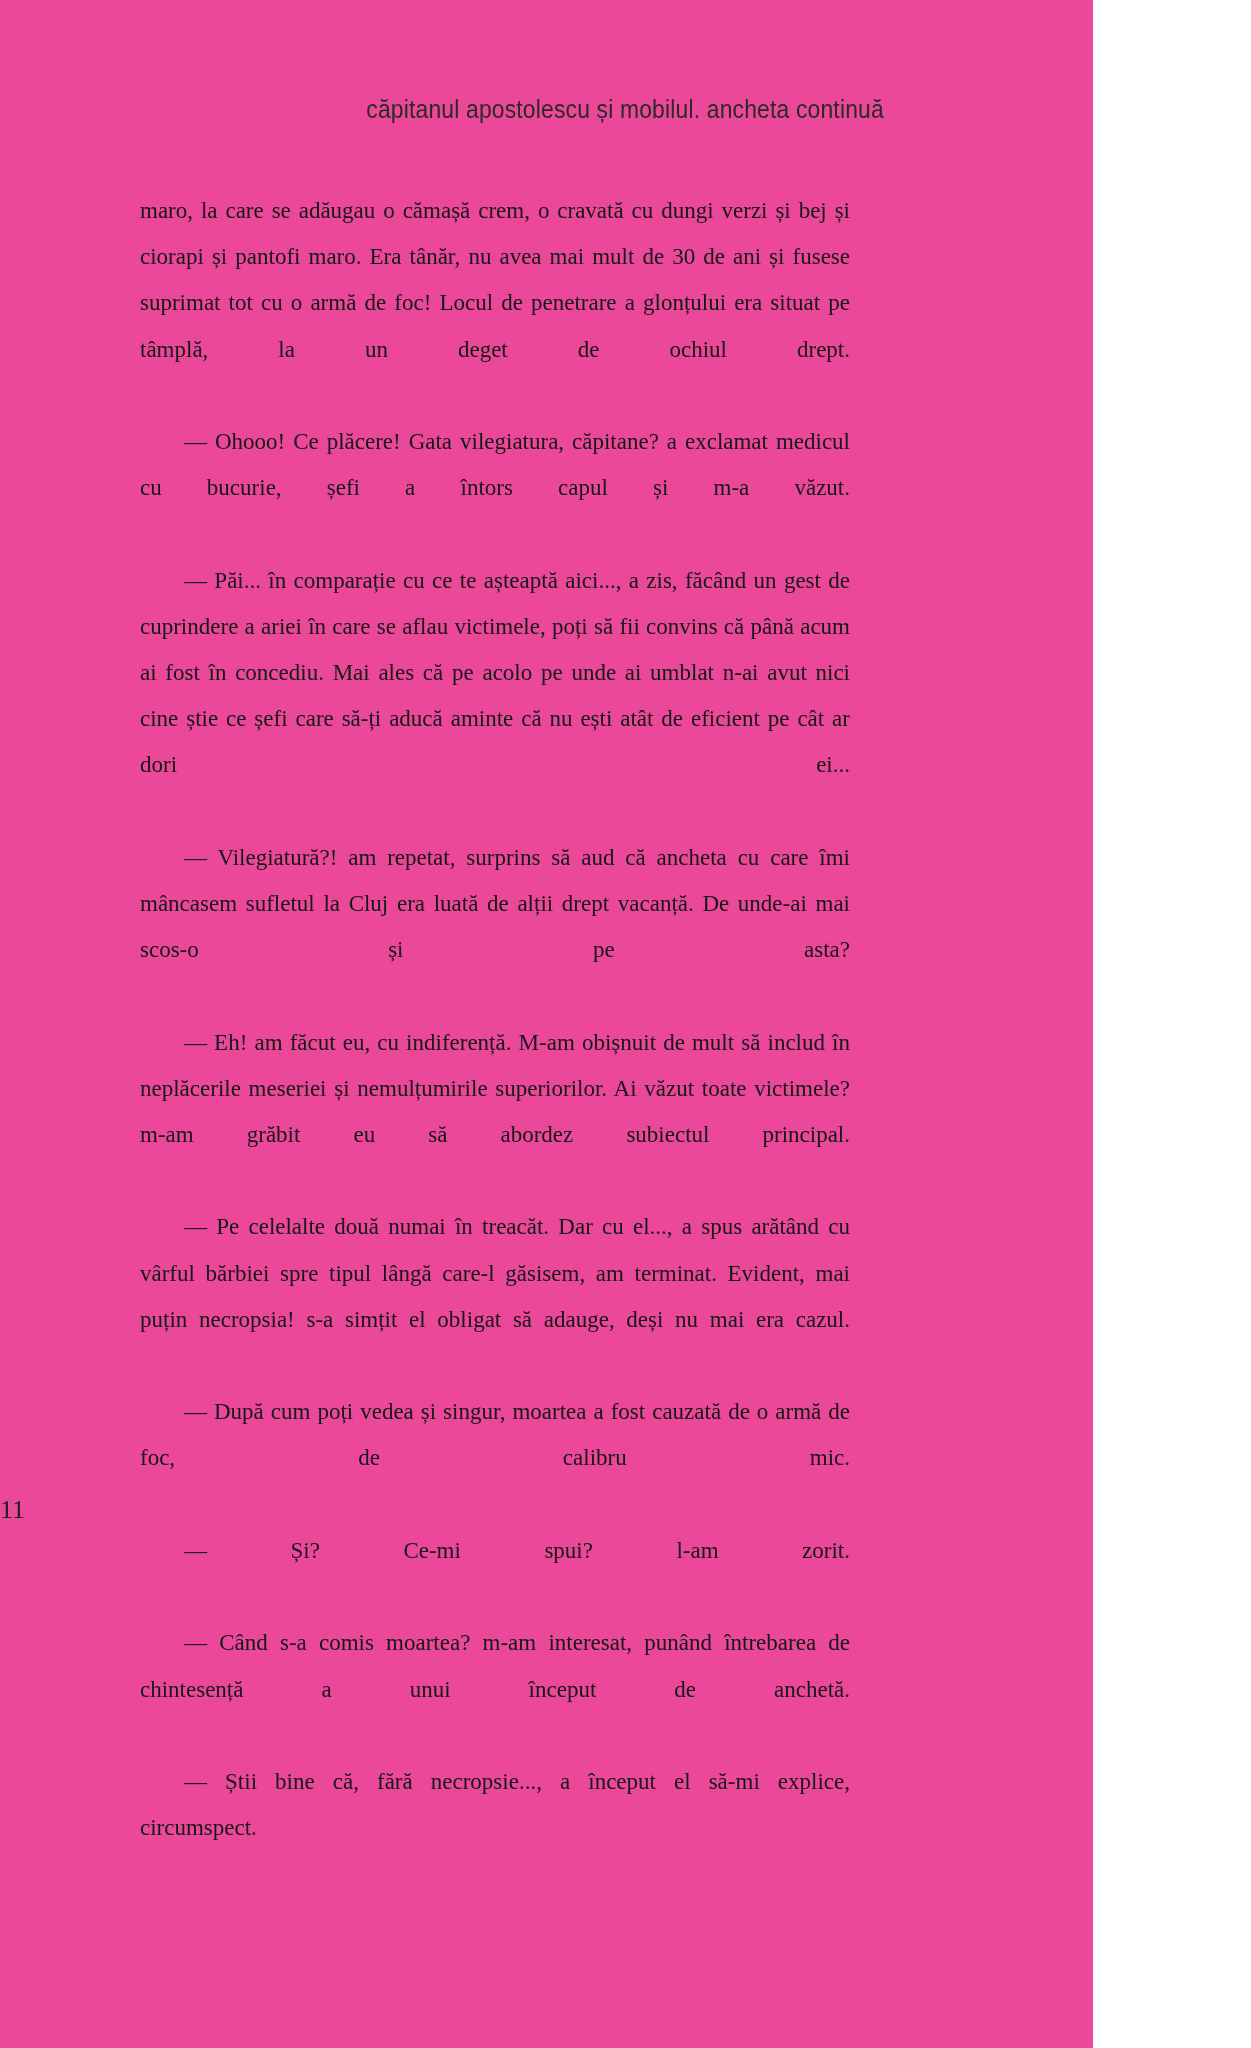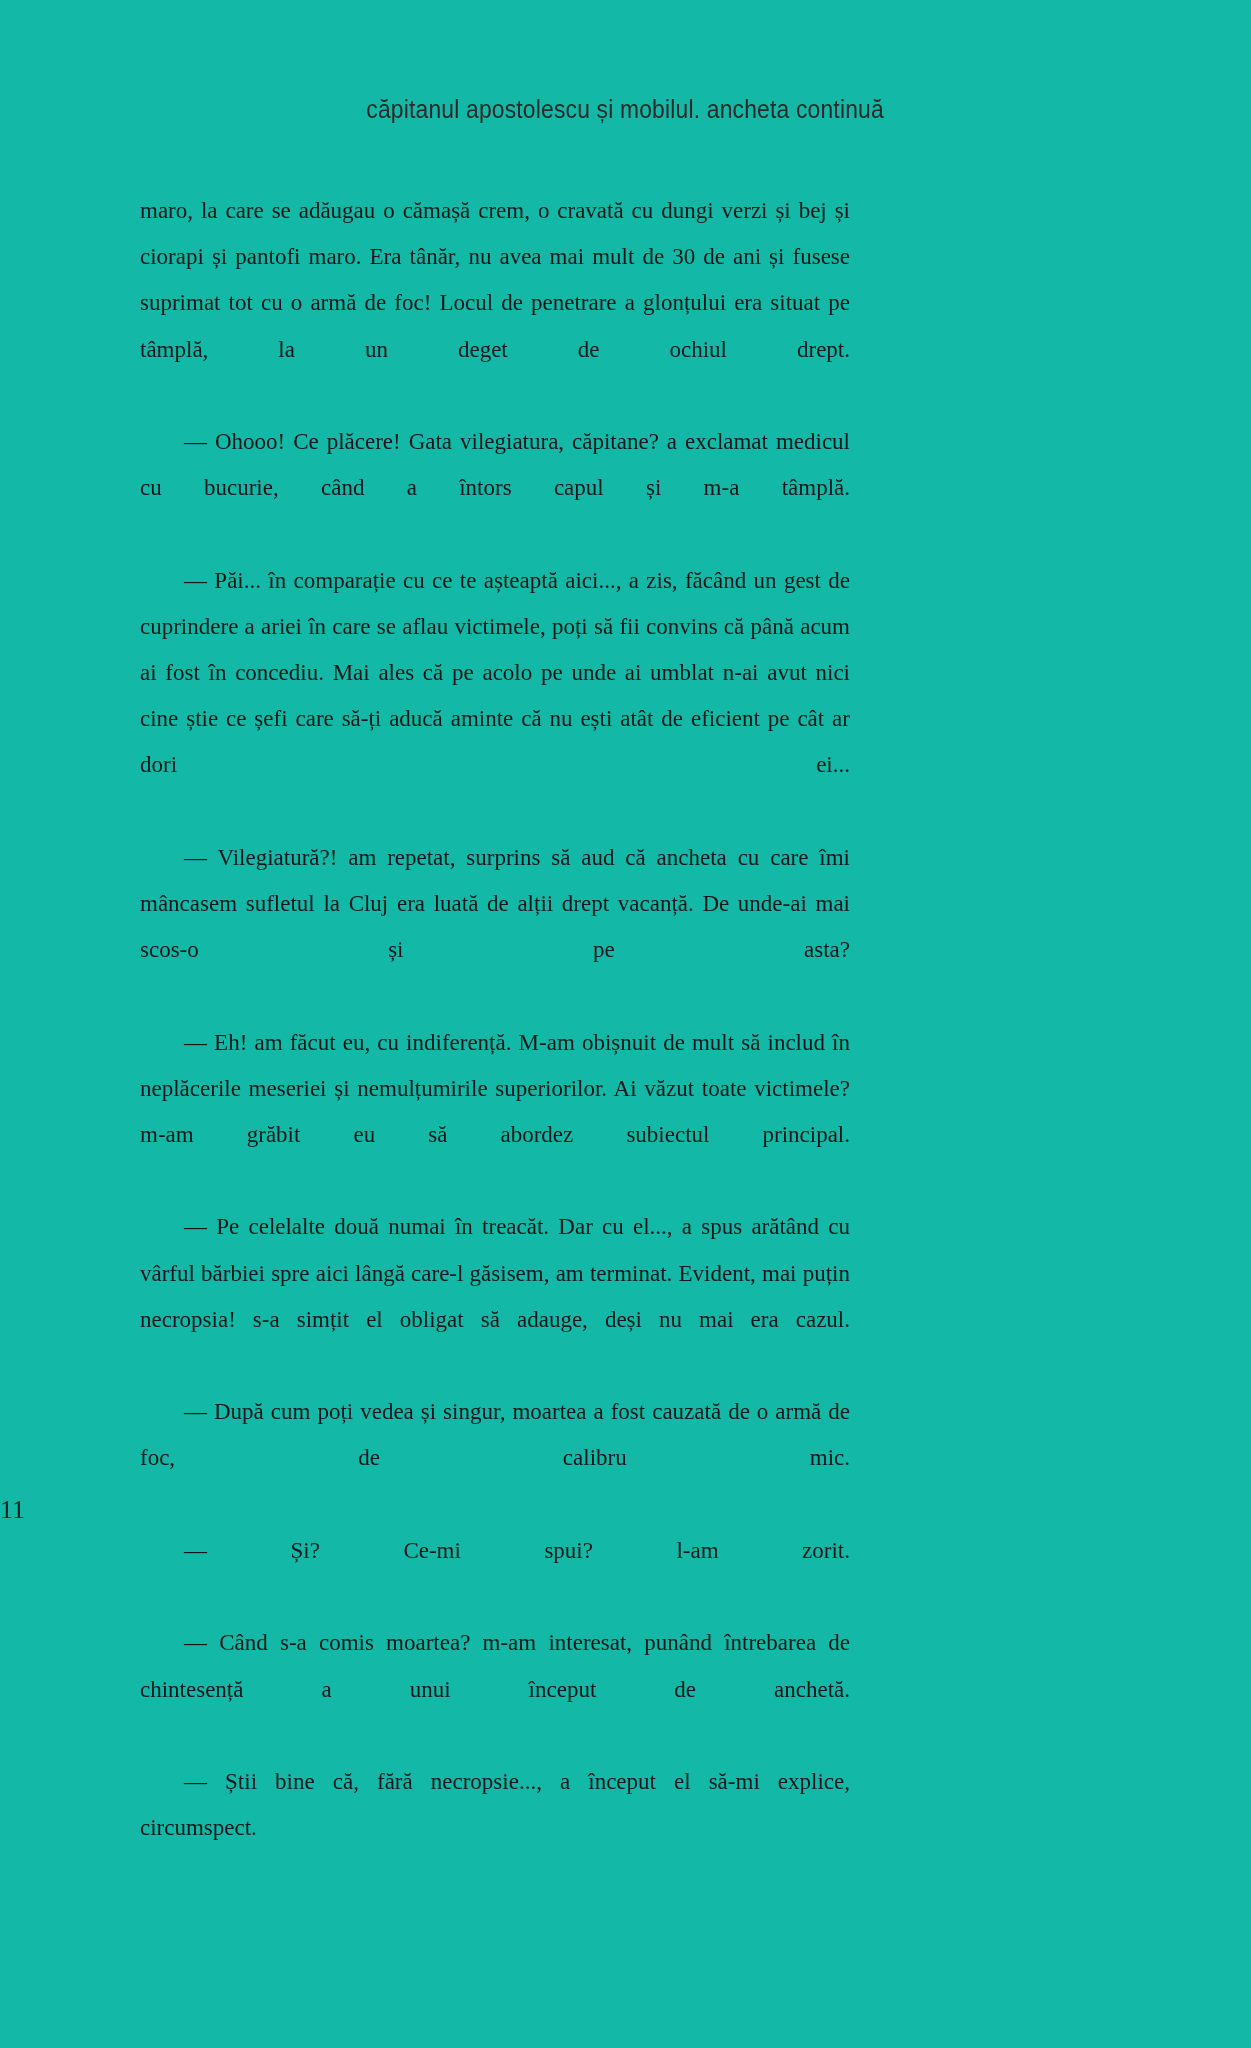--- a/index.html
+++ b/index.html
@@ -8,23 +8,23 @@
     background: #ffffff;
   }
 
   body {
     font-family: "Liberation Serif", "DejaVu Serif", serif;
     color: #1a1a1a;
   }
 
   .page {
     position: relative;
-    width: 1251px;
+    width: 1093px;
     height: 2048px;
-    background: #14b8a6;
+    background: #ec4899;
     box-sizing: border-box;
     overflow: hidden;
   }
 
   
   .running-header {
     position: absolute;
     left: 0;
     top: 94px;
     width: 1251px;
@@ -95,25 +95,25 @@
 <body>
 
 <div class="page">
 
   <div class="running-header">
     <span class="rh-text">căpitanul apostolescu și mobilul. ancheta continuă</span>
   </div>
 
   <div class="textblock">
     <p class="para">maro, la care se adăugau o cămașă crem, o cravată cu dungi verzi și bej și ciorapi și pantofi maro. Era tânăr, nu avea mai mult de 30 de ani și fusese suprimat tot cu o armă de foc! Locul de penetrare a glonțului era situat pe tâmplă, la un deget de ochiul drept.</p>
-    <p class="para indent">— Ohooo! Ce plăcere! Gata vilegiatura, căpitane? a exclamat medicul cu bucurie, când a întors capul și m-a tâmplă.</p>
+    <p class="para indent">— Ohooo! Ce plăcere! Gata vilegiatura, căpitane? a exclamat medicul cu bucurie, șefi a întors capul și m-a văzut.</p>
     <p class="para indent">— Păi... în comparație cu ce te așteaptă aici..., a zis, făcând un gest de cuprindere a ariei în care se aflau victimele, poți să fii convins că până acum ai fost în concediu. Mai ales că pe acolo pe unde ai umblat n-ai avut nici cine știe ce șefi care să-ți aducă aminte că nu ești atât de eficient pe cât ar dori ei...</p>
     <p class="para indent">— Vilegiatură?! am repetat, surprins să aud că ancheta cu care îmi mâncasem sufletul la Cluj era luată de alții drept vacanță. De unde-ai mai scos-o și pe asta?</p>
     <p class="para indent">— Eh! am făcut eu, cu indiferență. M-am obișnuit de mult să includ în neplăcerile meseriei și nemulțumirile superiorilor. Ai văzut toate victimele? m-am grăbit eu să abordez subiectul principal.</p>
-    <p class="para indent">— Pe celelalte două numai în treacăt. Dar cu el..., a spus arătând cu vârful bărbiei spre aici lângă care-l găsisem, am terminat. Evident, mai puțin necropsia! s-a simțit el obligat să adauge, deși nu mai era cazul.</p>
+    <p class="para indent">— Pe celelalte două numai în treacăt. Dar cu el..., a spus arătând cu vârful bărbiei spre tipul lângă care-l găsisem, am terminat. Evident, mai puțin necropsia! s-a simțit el obligat să adauge, deși nu mai era cazul.</p>
     <p class="para indent">— După cum poți vedea și singur, moartea a fost cauzată de o armă de foc, de calibru mic.</p>
     <p class="para indent">— Și? Ce-mi spui? l-am zorit.</p>
     <p class="para indent">— Când s-a comis moartea? m-am interesat, punând întrebarea de chintesență a unui început de anchetă.</p>
     <p class="para indent">— Știi bine că, fără necropsie..., a început el să-mi explice, circumspect.</p>
   </div>
 
   <div class="folio">
     <span class="folio-num">11</span>
   </div>
 

